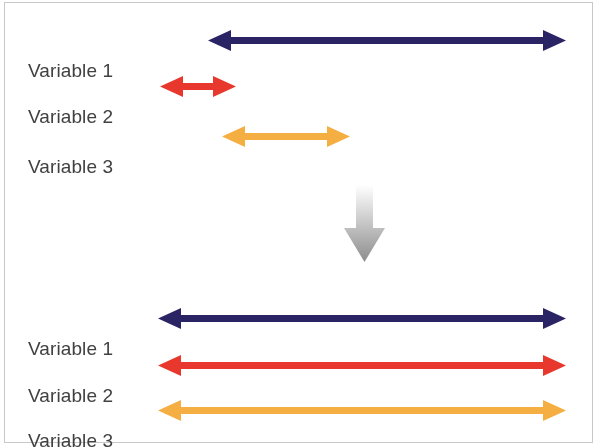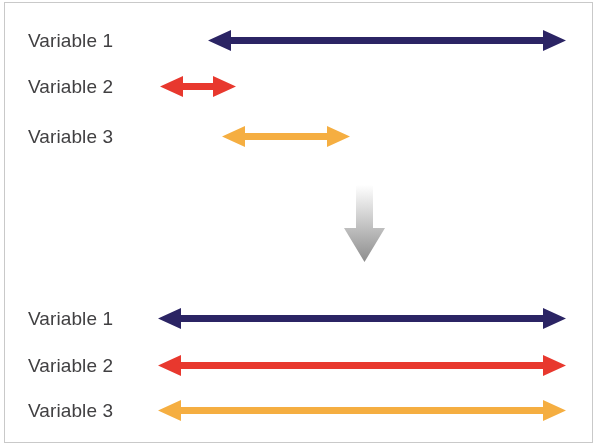--- a/index.html
+++ b/index.html
@@ -37,20 +37,21 @@
   }
   .row-label {
     position: absolute;
     font-family: "Liberation Sans", sans-serif;
     font-size: 19px;
     color: #414042;
     letter-spacing: 0.1px;
     white-space: nowrap;
     line-height: 1;
     transform: translateY(-50%);
+    margin-top: 30px;
   }
   .arrow-svg {
     position: absolute;
     overflow: visible;
   }
   .down-arrow-svg {
     position: absolute;
     overflow: visible;
   }
 </style>

